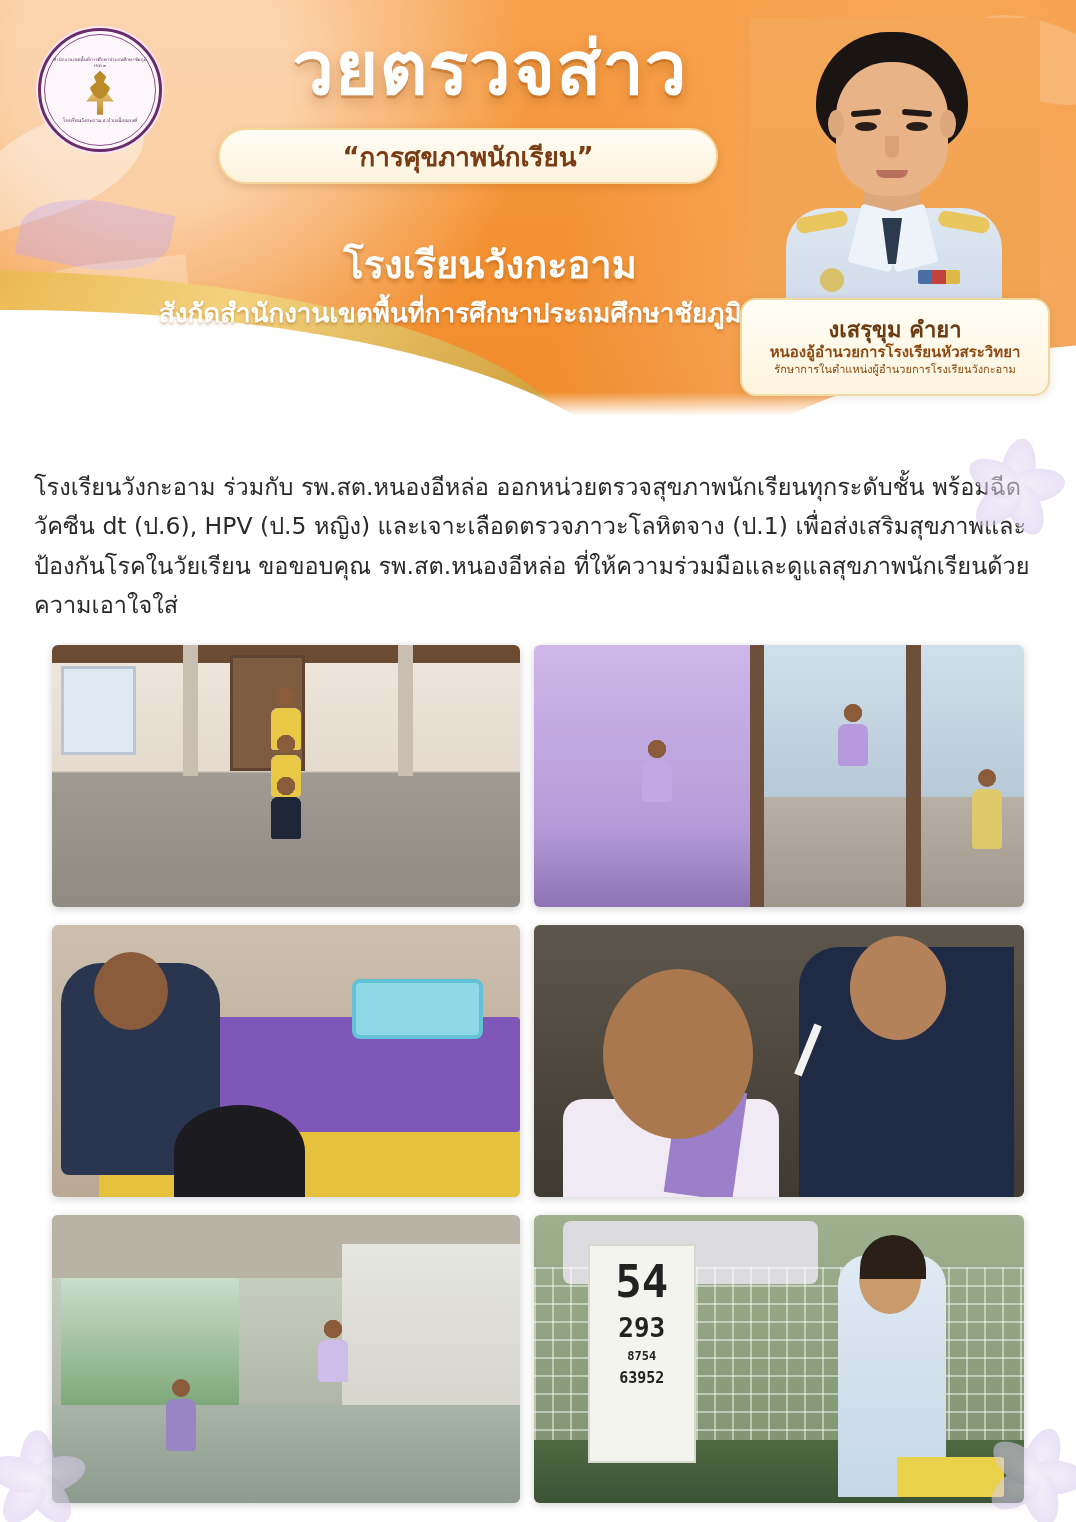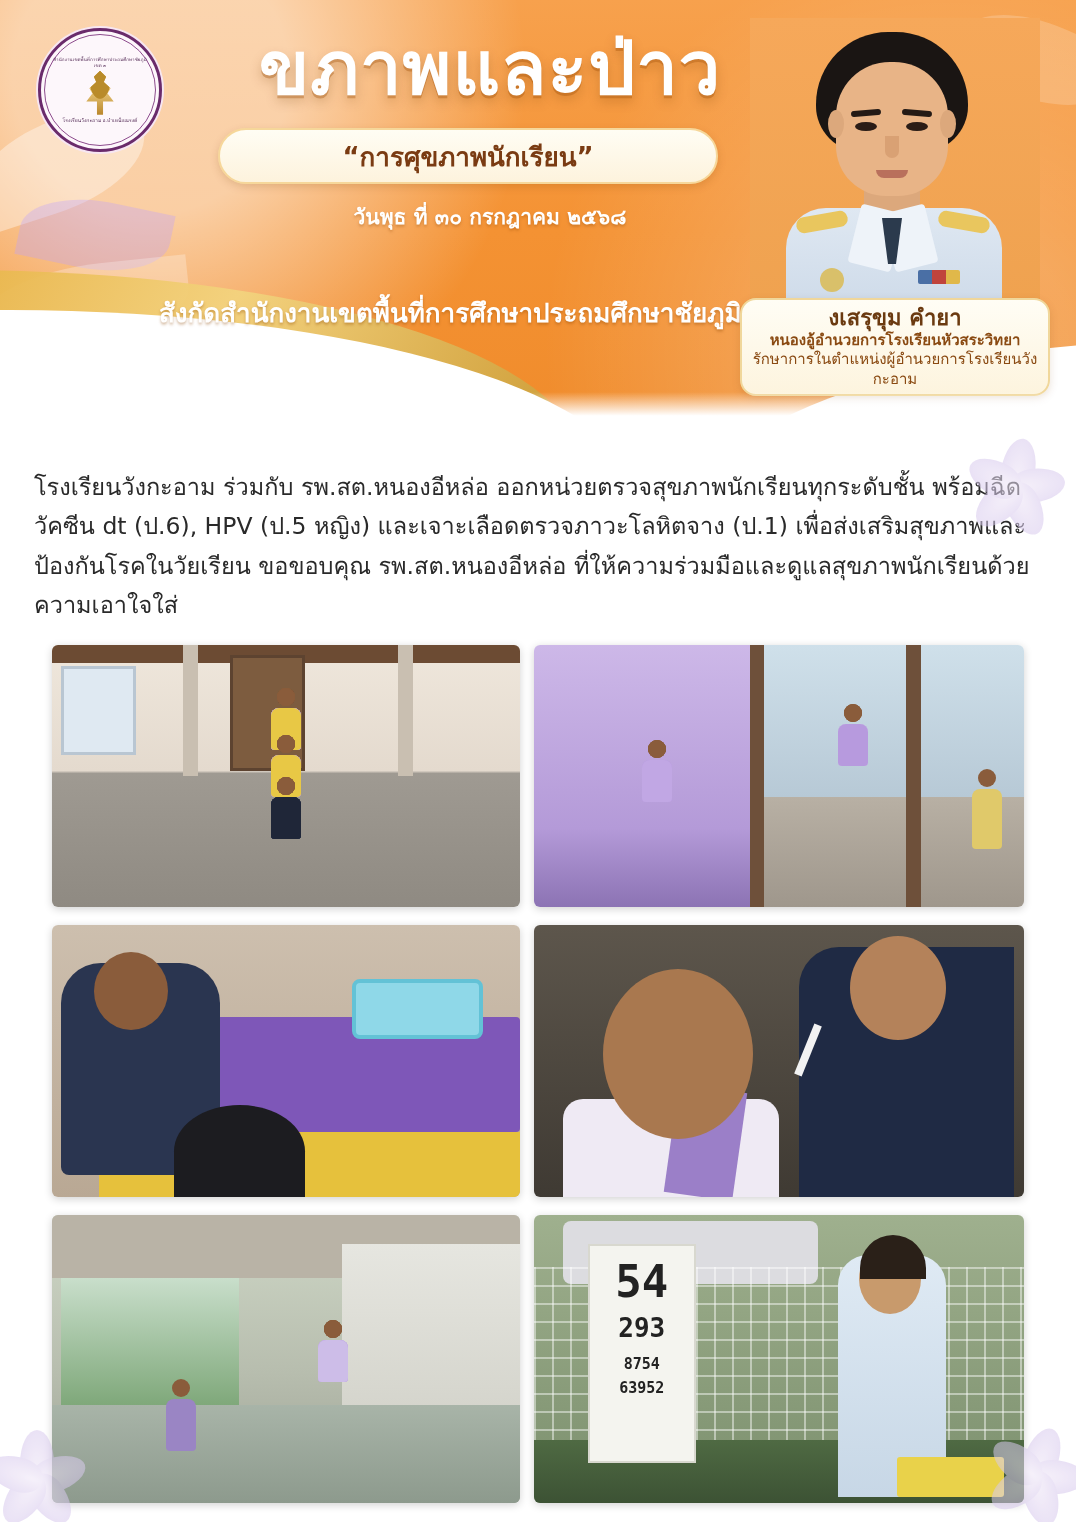--- a/index.html
+++ b/index.html
@@ -214,21 +214,21 @@
     border-radius: 16px;
     background: linear-gradient(180deg, #fffdf5 0%, #fdf4de 100%);
     border: 2px solid #f0d79b;
     box-shadow: 0 3px 8px rgba(120,60,0,0.15);
     display: flex; flex-direction: column; align-items: center; justify-content: center;
     text-align: center;
     padding: 6px 10px;
   }
   .name-card .n1 { font-family: "DejaVu Sans", sans-serif; font-size: 22px; font-weight: 700; color: #6b3a10; line-height: 1.2; }
   .name-card .n2 { font-family: "DejaVu Sans", sans-serif; font-size: 15px; font-weight: 700; color: #8a4a12; line-height: 1.3; }
-  .name-card .n3 { font-family: "DejaVu Sans", sans-serif; font-size: 15px; color: #8a4a12; line-height: 1.3; }
+  .name-card .n3 { font-family: "DejaVu Sans", sans-serif; font-size: 11px; color: #8a4a12; line-height: 1.3; }
 
   
   .body-text {
     position: absolute;
     left: 34px; top: 468px;
     width: 1008px;
     font-family: "DejaVu Sans", sans-serif;
     font-size: 23.5px;
     line-height: 1.68;
     color: #2a2a2a;
@@ -342,23 +342,23 @@
   <div class="white-wave2"></div>
 
   <div class="seal">
     <div class="seal-inner">
       <div class="seal-top">สำนักงานเขตพื้นที่การศึกษาประถมศึกษาชัยภูมิ เขต ๓</div>
       <div class="seal-emblem"></div>
       <div class="seal-bottom">โรงเรียนวังกะอาม อ.บำเหน็จณรงค์</div>
     </div>
   </div>
 
-  <div class="title-main">ขภาพและป่าว</div>
+  <div class="title-main">วยตรวจส่าว</div>
   <div class="subtitle-pill">“การศุขภาพนักเรียน”</div>
-  <div class="date-line">วันพุธ ที่ ๓๐ กรกฎาคม ๒๕๖๘</div>
+  <div class="school-name">โรงเรียนวังกะอาม</div>
   <div class="affiliation">สังกัดสำนักงานเขตพื้นที่การศึกษาประถมศึกษาชัยภูมิ เขต ๓</div>
 
   <div class="portrait">
     <div class="p-bg"></div>
     <div class="p-body"></div>
     <div class="p-neck"></div>
     <div class="p-hair"></div>
     <div class="p-face"></div>
     <div class="p-ear-l"></div>
     <div class="p-ear-r"></div>
@@ -588,21 +588,21 @@
   </div>
 
   <div class="photo h3">
     <div class="p6-bg"></div>
     <div class="p6-car"></div>
     <div class="p6-fence"></div>
     <div class="p6-plants"></div>
     <div class="p6-chart">
       <div class="p6-num" style="font-size:44px; font-weight:700; margin-top:10px;">54</div>
       <div class="p6-num" style="font-size:26px; margin-top:6px;">293</div>
-      <div class="p6-num" style="font-size:15px; margin-top:12px;">8754</div>
+      <div class="p6-num" style="font-size:12px; margin-top:6px;">8754</div>
       <div class="p6-num" style="font-size:15px; margin-top:6px;">63952</div>
     </div>
     <div class="p6-nurse"></div>
     <div class="p6-nurse-head"></div>
     <div class="p6-hair"></div>
     <div class="p6-book"></div>
   </div>
 </div>
 
 <div class="flower fl-bl">

